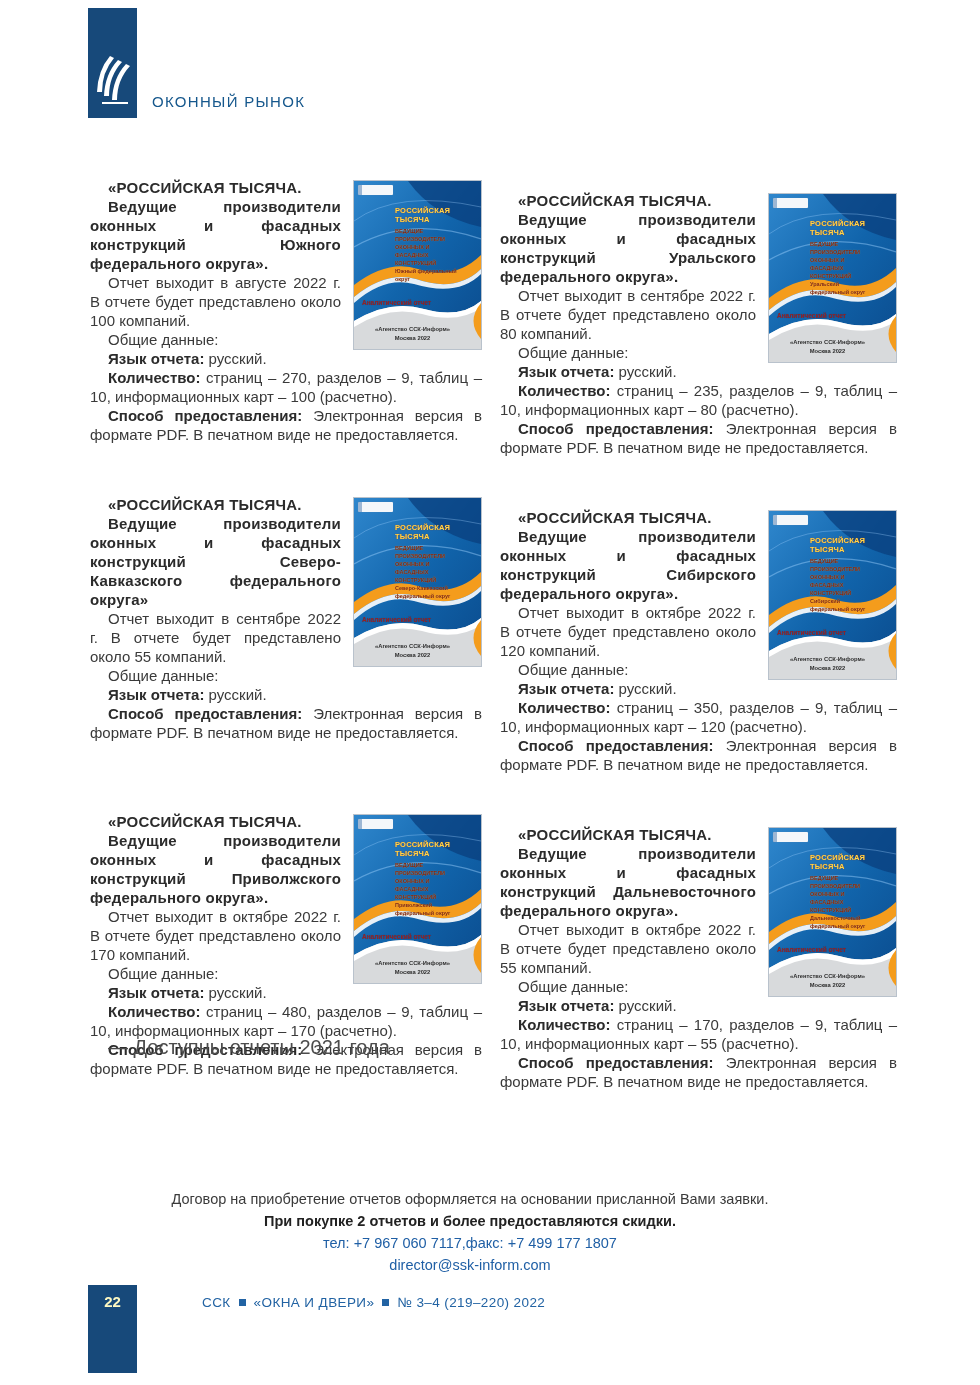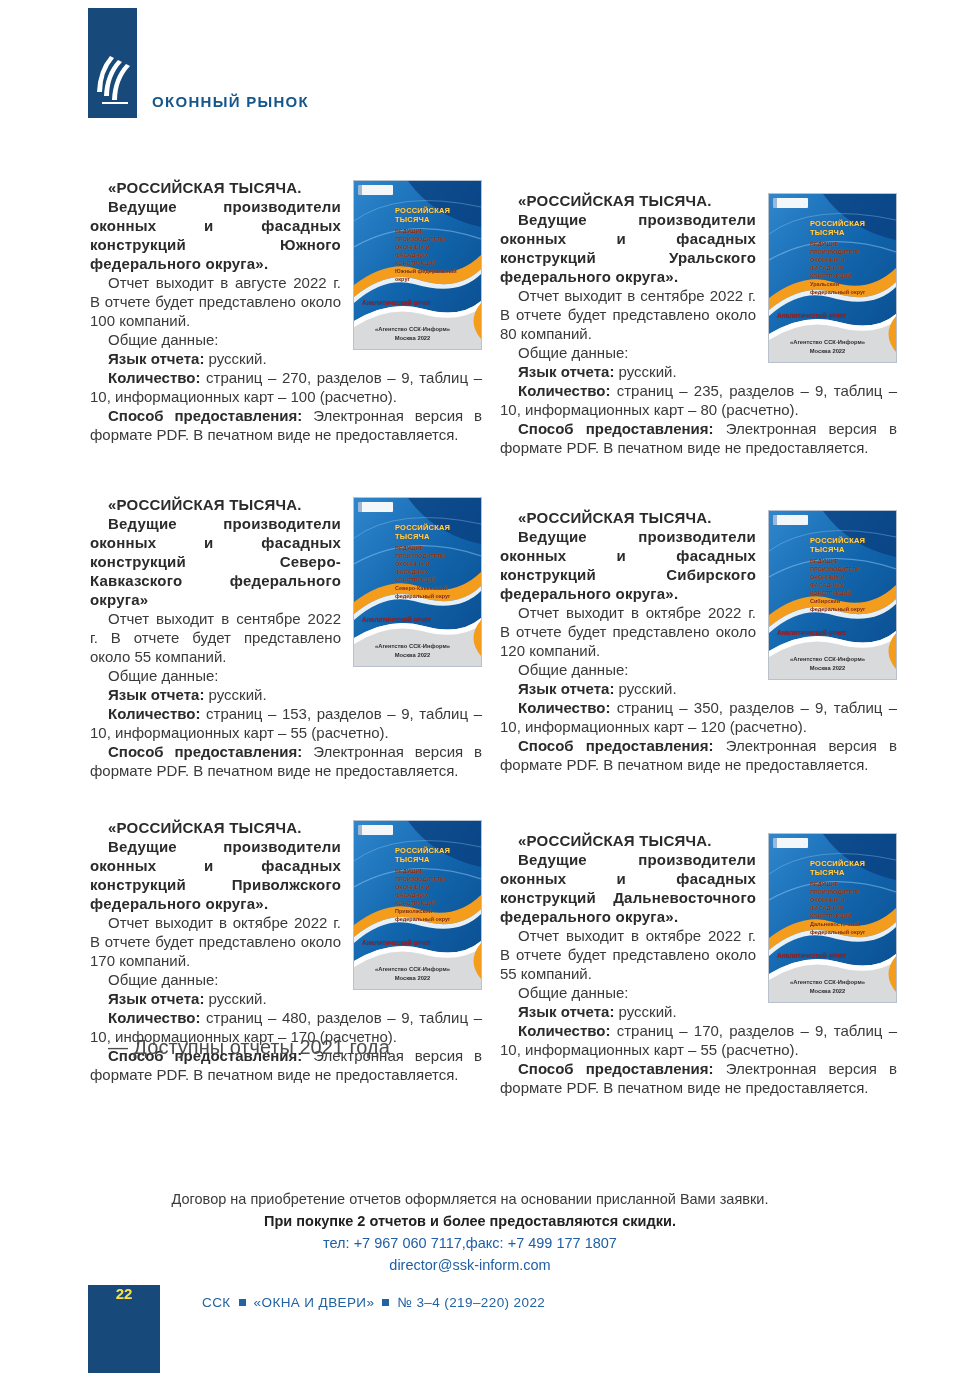--- a/index.html
+++ b/index.html
@@ -2,21 +2,21 @@
 <html lang="ru"><head>
 <meta charset="utf-8">
 <style>
   html,body{margin:0;padding:0;background:#ffffff;}
   body{font-family:"Liberation Sans", sans-serif;}
   .page{position:relative;width:980px;height:1385px;background:#ffffff;overflow:hidden;}
 
   
   .logo{position:absolute;left:88px;top:8px;width:49px;height:110px;background:#17497a;}
   .logo svg{position:absolute;left:0;bottom:6px;width:49px;height:62px;}
-  .section-title{position:absolute;left:152px;top:93px;font-size:15px;font-weight:bold;
+  .section-title{position:absolute;left:152px;top:93px;font-size:15px;font-weight:normal;
     color:#15578c;letter-spacing:1.3px;}
 
   
   main{position:absolute;left:90px;top:178px;width:807px;display:grid;
     grid-template-columns:392px 397px;column-gap:18px;row-gap:38px;align-items:start;}
   .report{font-size:15px;line-height:19px;color:#3a3a3a;}
   .report:nth-child(even){margin-top:13px;}
   .report p{margin:0;text-align:justify;text-indent:18px;hyphens:auto;-webkit-hyphens:auto;}
   .report p.h{font-weight:bold;color:#2b2b2b;letter-spacing:.2px;}
   .lbl{font-weight:bold;color:#2b2b2b;}
@@ -43,22 +43,22 @@
   .note{position:absolute;left:108px;top:1036px;font-size:20px;color:#4c4c4c;}
   .contact{position:absolute;left:0;top:1188px;width:940px;text-align:center;
     font-size:14.5px;line-height:22px;}
   .contact .c1{color:#3a3a3a;}
   .contact .c2{color:#222222;font-weight:bold;}
   .contact .c3{color:#1f5fa5;}
   .contact .c3 .gap{}
   .contact .c4{color:#1f5fa5;text-align:center;}
 
   
-  .footer-bar{position:absolute;left:88px;top:1285px;width:72px;height:88px;background:#17497a;
-    color:#fde047;font-size:15px;font-weight:bold;text-align:center;box-sizing:border-box;}
+  .footer-bar{position:absolute;left:88px;top:1285px;width:49px;height:88px;background:#17497a;
+    color:#fef9c3;font-size:15px;font-weight:bold;text-align:center;box-sizing:border-box;padding-top:8px;}
   .footer-line{position:absolute;left:158px;top:1295px;color:#2263a3;font-size:13.5px;letter-spacing:.4px;margin-left:44px;}
   .sq{display:inline-block;width:7px;height:7px;background:#2263a3;margin:0 8px 2px 8px;vertical-align:middle;}
 </style>
 </head>
 <body>
 
 <svg width="0" height="0" style="position:absolute" aria-hidden="true">
   <defs>
     <linearGradient id="cgB" x1="0" y1="0" x2="1" y2="1">
       <stop offset="0" stop-color="#2f87cd"></stop>
@@ -170,21 +170,20 @@
         </div>
         <div class="ct-type">Аналитический отчет</div>
         <div class="ct-agency">«Агентство ССК-Информ»</div>
         <div class="ct-year">Москва 2022</div>
       </div>
       <p class="h">«РОССИЙСКАЯ ТЫСЯЧА.</p>
       <p class="h">Ведущие производители оконных и фасадных конструкций Северо-Кавказского федерального округа»</p>
       <p>Отчет выходит в сентябре 2022 г. В отчете будет представлено около 55 компаний.</p>
       <p>Общие данные:</p>
       <p><span class="lbl">Язык отчета:</span> <span>русский.</span></p>
-      <p><span class="lbl">Количество:</span> <span>страниц – 153, разделов – 9, таблиц – 10, информационных карт – 55 (расчетно).</span></p>
       <p><span class="lbl">Способ предоставления:</span> <span>Электронная версия в формате PDF. В печатном виде не предоставляется.</span></p>
     </article>
 
     <article class="report">
       <div class="cover">
         <svg class="cover-art" viewBox="0 0 127 168" preserveAspectRatio="none">
           <rect width="127" height="168" fill="url(#cgB)"></rect>
           <path d="M54 0 Q 80 36 127 46 L127 0 Z" fill="#0a3f7e" opacity="0.75"></path>
           <path d="M0 66 Q 56 34 127 58" stroke="rgba(160,210,255,0.45)" fill="none" stroke-width="1.2"></path>
           <path d="M0 40 Q 44 8 127 26" stroke="rgba(160,210,255,0.35)" fill="none" stroke-width="1"></path>

